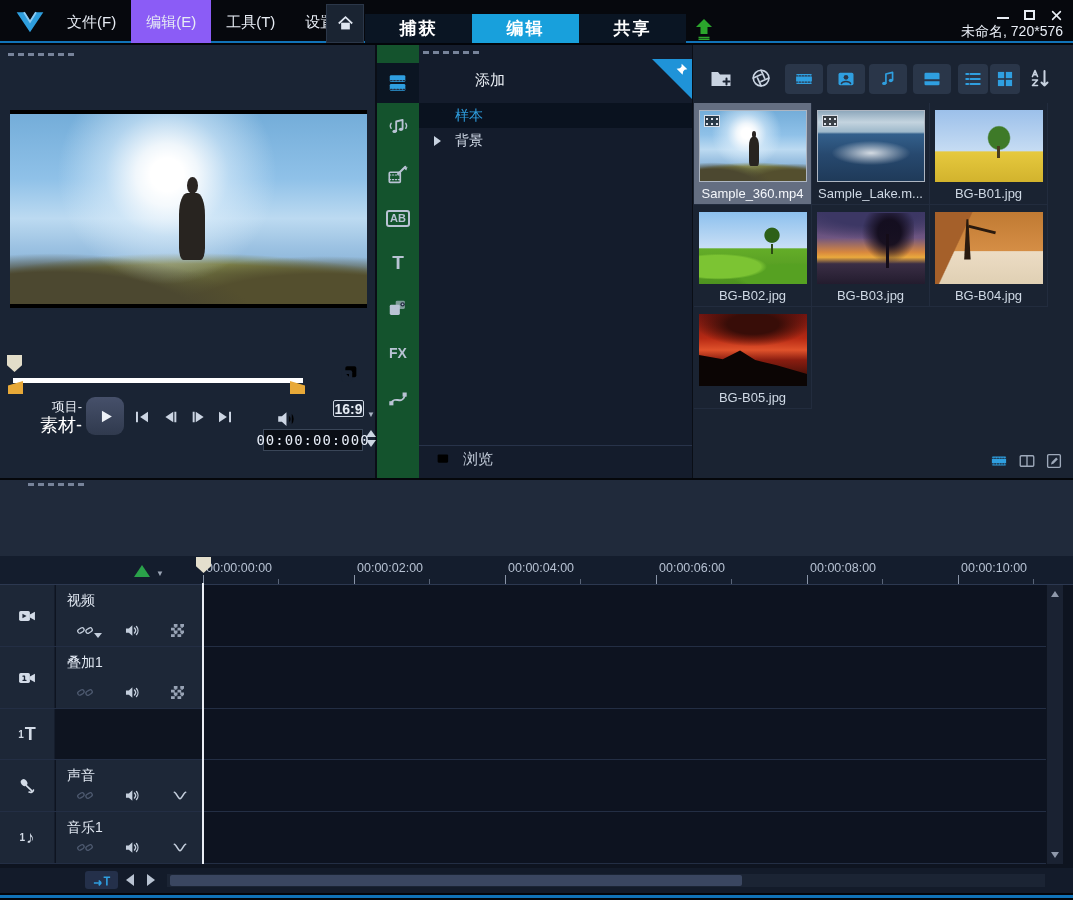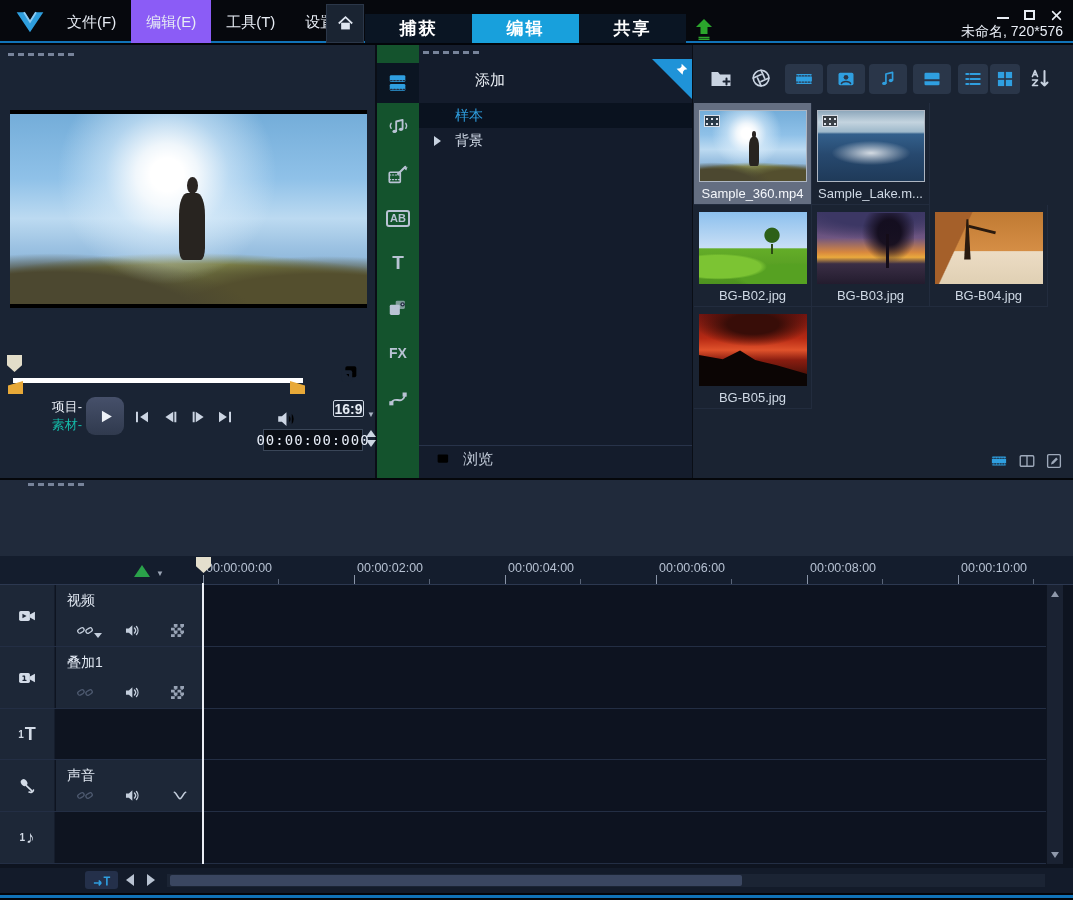--- a/index.html
+++ b/index.html
@@ -48,21 +48,21 @@
 #scrub{position:absolute;left:0;top:308px;width:375px;height:44px}
 #scrubmark{position:absolute;left:7px;top:2px;width:15px;height:17px;background:#e2ddc9;clip-path:polygon(0 0,100% 0,100% 60%,50% 100%,0 60%)}
 #scrubbar{position:absolute;left:13px;top:25px;width:290px;height:5px;background:#fff}
 .trimh{position:absolute;top:28px;width:15px;height:13px;background:#e8a938}
 #trimL{left:8px;clip-path:polygon(0 35%,100% 0,100% 100%,0 100%)}
 #trimR{left:290px;clip-path:polygon(0 0,100% 35%,100% 100%,0 100%)}
 #enlarge{position:absolute;left:338px;top:10px;width:22px;height:22px;color:#cad4e2}
 #transport{position:absolute;left:0;top:352px;width:375px;height:48px}
 #modelabels{position:absolute;left:30px;top:1px;width:52px;text-align:right;line-height:18px}
 #projlab{color:#e6ebf3;font-size:13px}
-#cliplab{color:#14b8a6;font-size:13px}
+#cliplab{color:#ffffff;font-size:18px}
 #playbtn{position:absolute;left:86px;top:0;width:38px;height:38px;border-radius:9px;background:linear-gradient(#46506a,#303a4e);display:flex;align-items:center;justify-content:center;color:#eef2f8}
 #playbtn svg{width:17px;height:17px}
 .tbtn{position:absolute;top:11px;width:18px;height:17px;color:#ccd5e3}
 #aspectbox{position:absolute;left:333px;top:3px;width:31px;height:17px;border:1px solid #cdd6e2;border-radius:2px;color:#e6ecf4;font-size:14px;font-weight:bold;display:flex;align-items:center;justify-content:center}
 #aspectcaret{position:absolute;left:367px;top:13px;color:#a9b3c3;font-size:8px}
 #ptc{position:absolute;left:263px;top:384px;width:100px;height:22px;background:#0a0e15;border:1px solid #3a4658;color:#e8eef8;font-family:"DejaVu Sans Mono",monospace;font-size:14px;display:flex;align-items:center;justify-content:center;letter-spacing:1px}
 #ptcspin{position:absolute;left:366px;top:385px;display:flex;flex-direction:column;gap:3px}
 #ptcspin i{width:0;height:0;border-left:5px solid transparent;border-right:5px solid transparent}
 #ptcspin .up{border-bottom:7px solid #cdd6e2}
 #ptcspin .dn{border-top:7px solid #cdd6e2}
@@ -464,20 +464,24 @@
             <span class="fbadge"></span>
           </div>
           <div class="lname">Sample_360.mp4</div>
         </div>
         <div class="lcell" style="left:119px;top:0px">
           <div class="lthumb scene scene-lake vid">
             <span class="fbadge"></span>
           </div>
           <div class="lname">Sample_Lake.m...</div>
         </div>
+        <div class="lcell" style="left:237px;top:0px">
+          <div class="lthumb scene scene-bg01"></div>
+          <div class="lname">BG-B01.jpg</div>
+        </div>
         <div class="lcell" style="left:1px;top:102px">
           <div class="lthumb scene scene-bg02"></div>
           <div class="lname">BG-B02.jpg</div>
         </div>
         <div class="lcell" style="left:119px;top:102px">
           <div class="lthumb scene scene-bg03"></div>
           <div class="lname">BG-B03.jpg</div>
         </div>
         <div class="lcell" style="left:237px;top:102px">
           <div class="lthumb scene scene-bg04"></div>
@@ -654,20 +658,42 @@
             </span>
           </div>
         </div>
         <div class="tcontent"></div>
       </div>
       <div class="trow" style="top:227px;height:52px">
         <div class="tic">
           <span class="pfx">1</span>
           <span class="noteg">♪</span>
         </div>
+        <div class="thead">
+          <div class="tlabel">音乐1</div>
+          <div class="tsub">
+            <span class="sub off" style="left:9px">
+              <svg class="ic" viewBox="0 0 24 24">
+                <rect x="1.5" y="9.2" width="9.5" height="5.6" rx="2.8" transform="rotate(-32 6.2 12)"></rect>
+                <rect x="13" y="9.2" width="9.5" height="5.6" rx="2.8" transform="rotate(-32 17.8 12)"></rect>
+              </svg>
+            </span>
+            <span class="sub" style="left:56px">
+              <svg class="ic" viewBox="0 0 24 24">
+                <path d="M3.5 9h4l5-4.5v15L7.5 15h-4z" fill="currentColor" stroke="none"></path>
+                <path d="M15.5 8.5a5 5 0 0 1 0 7M18.3 6.3a8.8 8.8 0 0 1 0 11.4" stroke-width="1.9"></path>
+              </svg>
+            </span>
+            <span class="sub" style="left:104px">
+              <svg class="ic" viewBox="0 0 24 24">
+                <path d="M4 7.5C6.8 7.5 9 16.5 12 16.5s5.2-9 8-9" stroke-width="2.2"></path>
+              </svg>
+            </span>
+          </div>
+        </div>
         <div class="tcontent"></div>
       </div>
     </div>
   <div id="playline"></div>
   <div id="vscroll">
       <i class="aup"></i>
       <i class="adn"></i>
     </div>
 </div>
 

